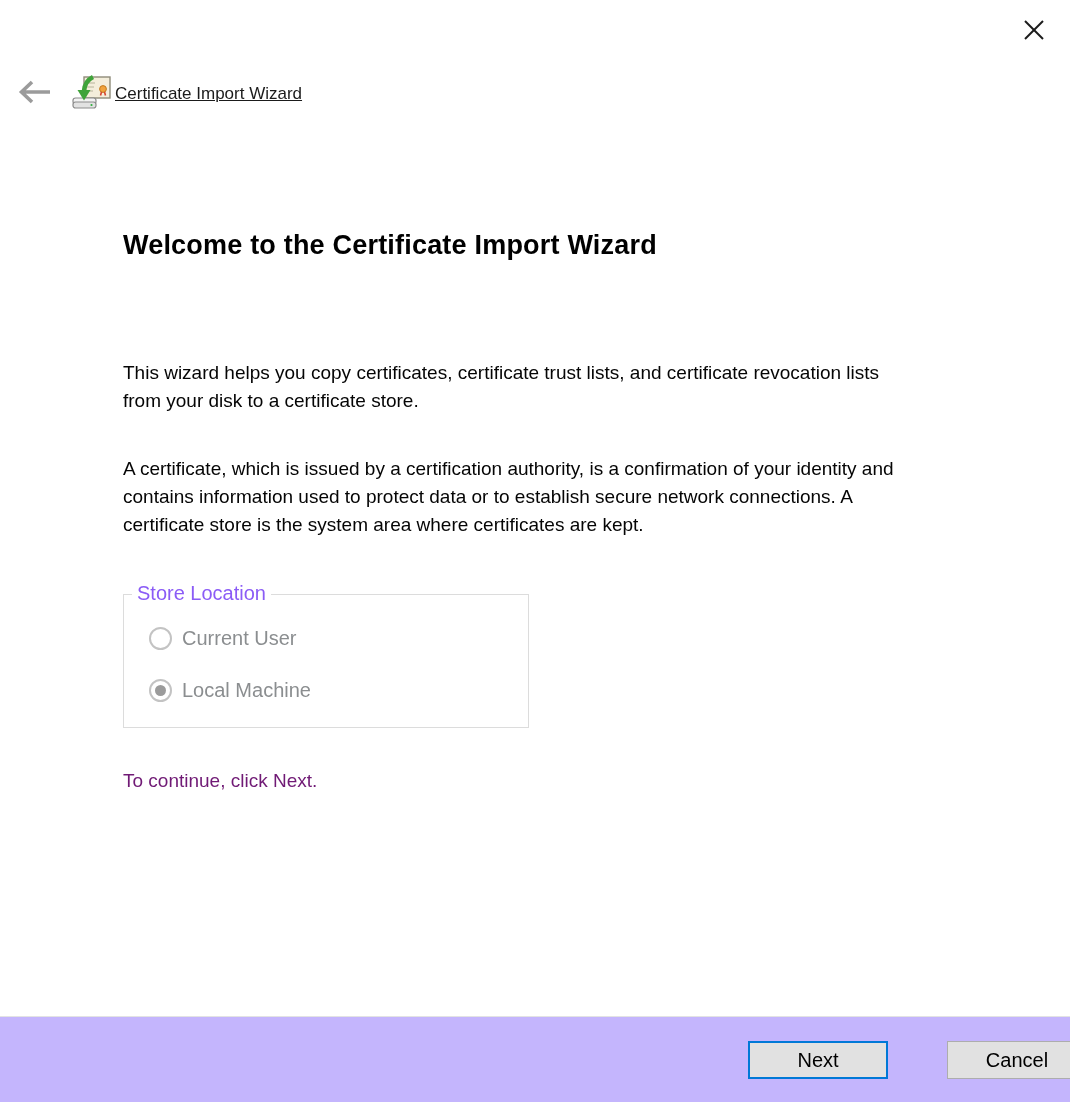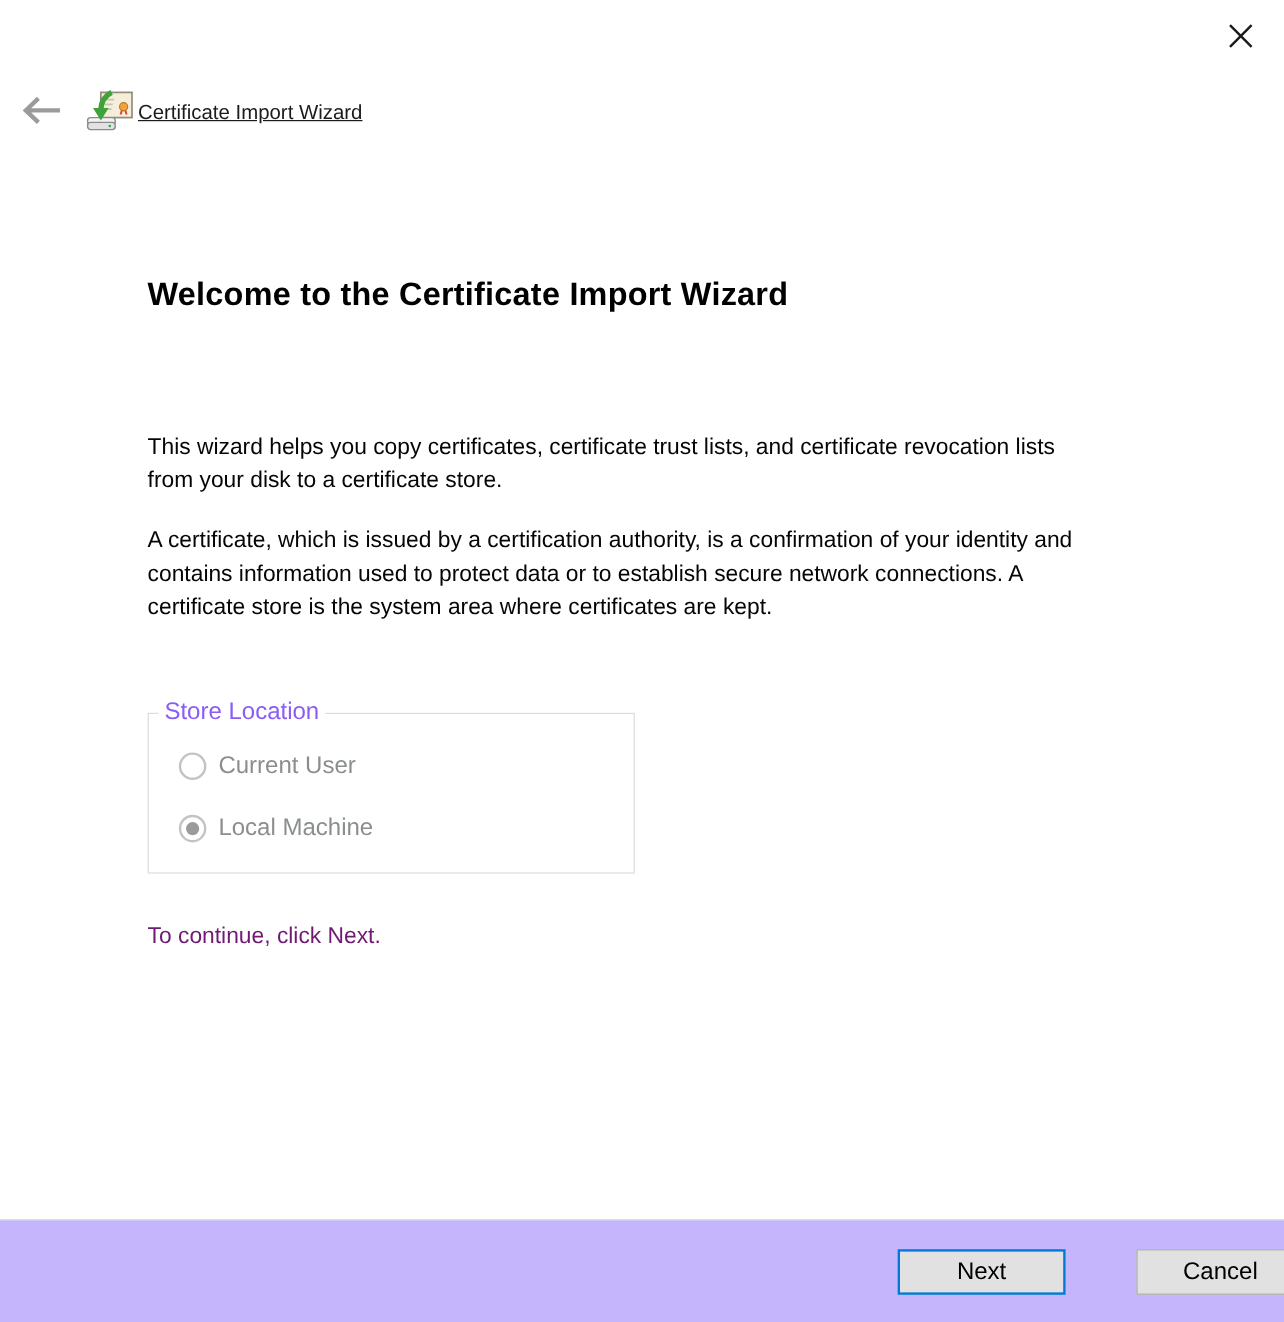--- a/index.html
+++ b/index.html
@@ -60,21 +60,21 @@
   }
   .para {
     position: absolute;
     left: 123px;
     font-size: 19px;
     line-height: 28px;
     color: #050505;
   }
   .para .line { white-space: nowrap; }
   #para1 { top: 339px; margin-top: 20px; }
-  #para2 { top: 437px; }
+  #para2 { top: 455px; }
 
   
   .groupbox {
     position: absolute;
     left: 123px; top: 594px;
     width: 406px; height: 134px;
     border: 1px solid #dcdcdc;
     background: #ffffff;
   }
   .groupbox-label {

